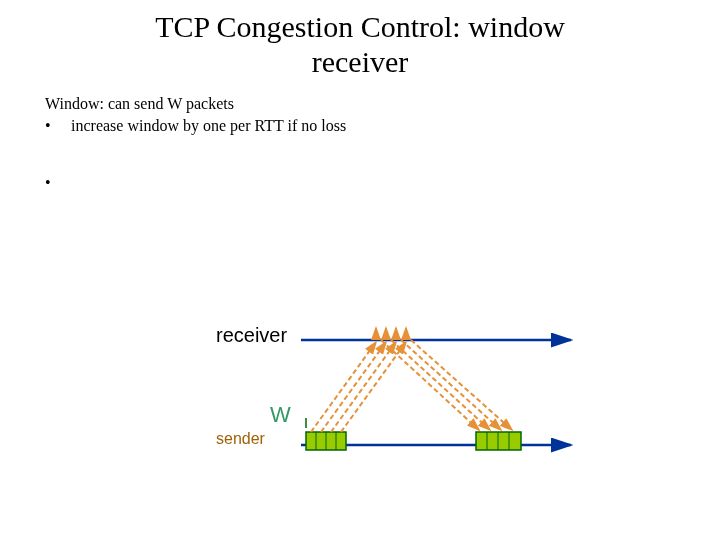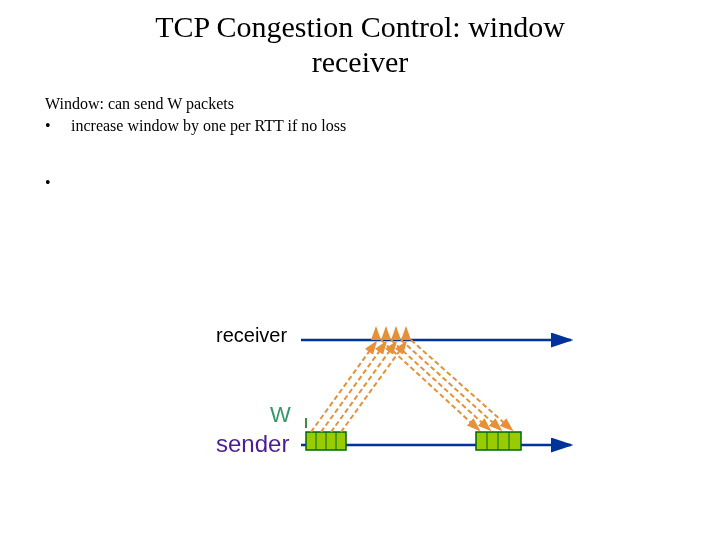--- a/index.html
+++ b/index.html
@@ -59,22 +59,22 @@
     top: 92px;
     font-family: "Comic Sans MS", cursive, sans-serif;
     font-size: 22px;
     color: #339966;
   }
   .sender-label {
     position: absolute;
     left: 200px;
     top: 120px;
     font-family: "Comic Sans MS", cursive, sans-serif;
-    font-size: 24px;
-    color: #4c1d95;
+    font-size: 16px;
+    color: #a16207;
   }
   svg { position: absolute; left: 280px; top: 0; }
 </style>
 </head>
 <body>
 
 <div class="title">
   <span>TCP Congestion Control: window</span><br>
   <span>receiver</span>
 </div>

